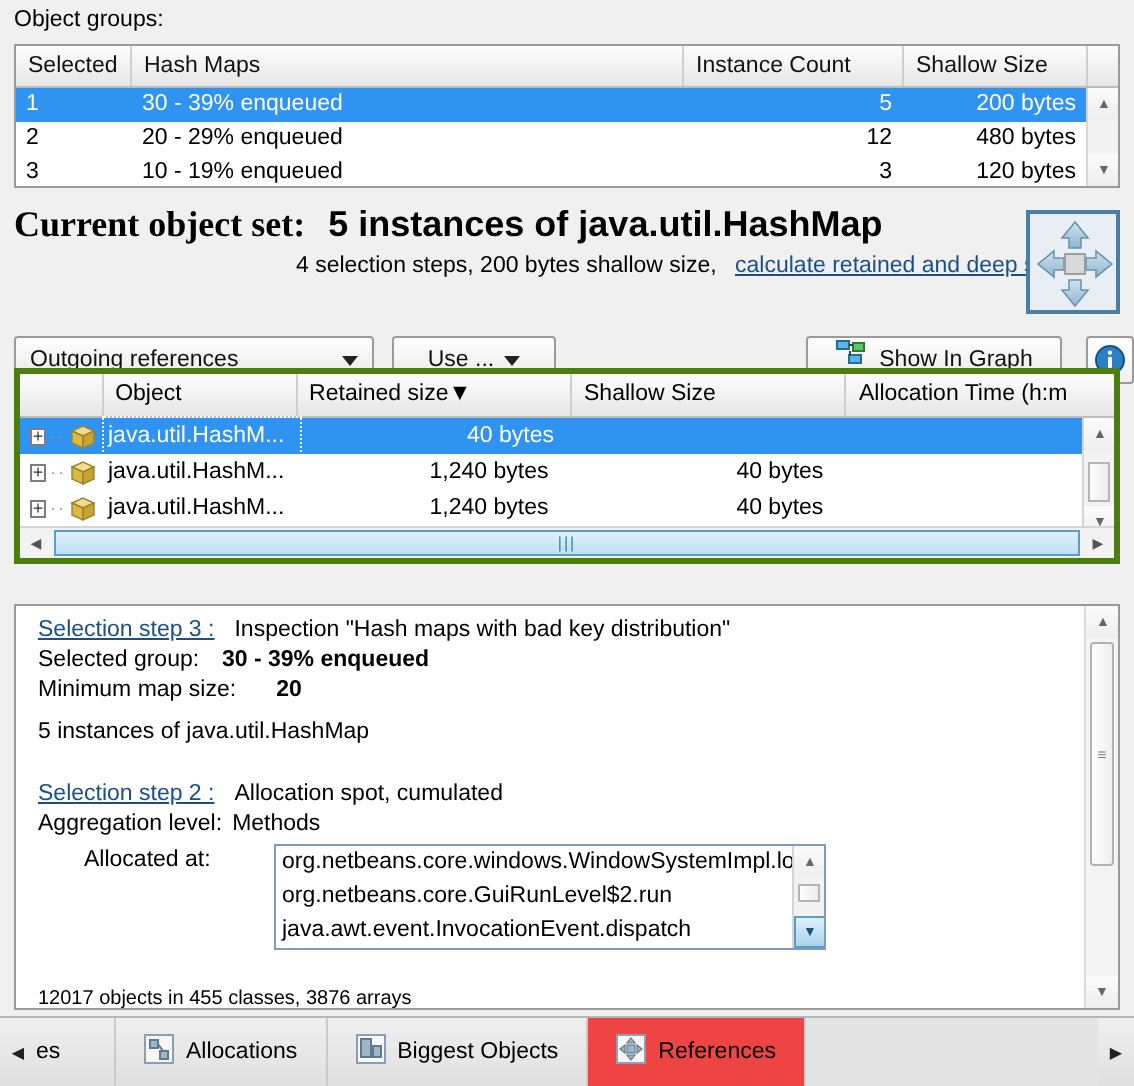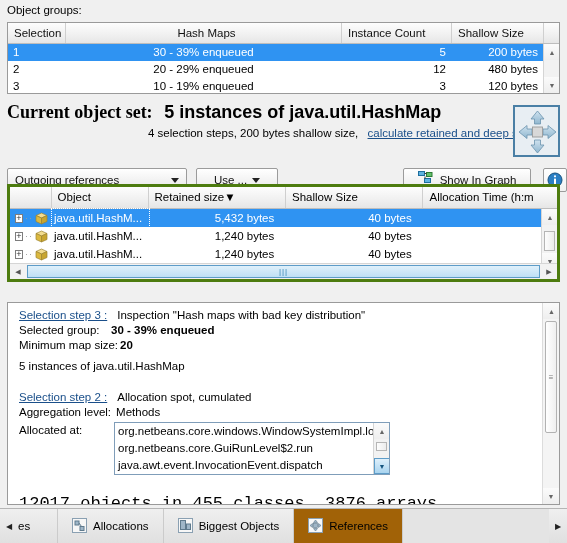--- a/index.html
+++ b/index.html
@@ -31,21 +31,21 @@
   }
   .th .sortarrow { display:inline-block; margin-left: 5px; font-size: 8px; vertical-align: middle; color:#333;}
   .tbody { position: relative; }
   .trow { display: flex; height: 17px; line-height: 17px; font-size: 11.5px; }
   .trow.sel { background: #2f93f2; color: #fff; }
   .tcell { padding: 0 5px; white-space: nowrap; overflow: hidden; border-right: 1px solid transparent; }
   .tcell.num { text-align: right; }
 
   
   .c-pri  { width: 58px; }
-  .c-name { width: 276px; text-align: center; }
+  .c-name { width: 276px; }
   .c-cnt  { width: 110px; }
   .c-sha  { width: 92px; }
 
   
   #top-vsb {
     position: absolute; right: 0; top: 21px; width: 16px; bottom: 0;
     background: #f2f2f2; border-left: 1px solid #d5d5d5;
   }
   .sb-btn {
     width: 16px; height: 16px; background: linear-gradient(#fbfbfb,#eeeeee);
@@ -127,47 +127,47 @@
   .dval { font-weight: bold; }
   #detail-vsb { position:absolute; right:0; top:0; width:17px; bottom:0; background:#f4f4f4; border-left:1px solid #dcdcdc; }
 
   #alloc-list {
     width: 276px; height: 53px; border: 1px solid #7f9db9; background:#fff;
     position: relative; overflow:hidden; margin-left: 3px;
   }
   .al-item { font-size: 11.5px; line-height: 17px; padding-left: 3px; white-space: nowrap; }
   #alloc-vsb { position:absolute; right:0; top:0; width:16px; bottom:0; background:#f2f2f2; border-left:1px solid #d5d5d5; }
 
-  #footer-note { position:absolute; left:11px; top: 191px; font-size:17px; color:#000;font-family:Liberation Mono, monospace; }
+  #footer-note { position:absolute; left:11px; top: 191px; font-size:10px; color:#000; }
 
   
   #tabbar {
     position: absolute; left: 0; bottom: 0; width: 567px; height: 35px;
     background: #e4e4e4; border-top: 1px solid #b5b5b5; display: flex; align-items: stretch;
   }
   .tab {
     display: flex; align-items: center; gap: 6px; padding: 0 14px;
     font-size: 11.5px; cursor: pointer; border-right: 1px solid #cbcbcb;
     background: linear-gradient(#efefef,#e0e0e0);
   }
-  .tab.active { background: #a16207; }
+  .tab.active { background: #ef4444; }
   .tabscroll { width: 18px; display:flex; align-items:center; justify-content:center; background: linear-gradient(#efefef,#e0e0e0); }
   .tab-clip { overflow:hidden; }
 </style>
 </head>
 <body>
 
 <div id="root">
 
   <div id="og-label">Object groups:</div>
 
   <div id="top-table">
     <div class="thead">
       <div class="th c-pri">
-        <span>Selection</span><span class="sortarrow">▼</span>
+        <span>Selected</span><span class="sortarrow">▼</span>
       </div>
       <div class="th c-name">Hash Maps</div>
       <div class="th c-cnt">Instance Count</div>
       <div class="th c-sha">Shallow Size</div>
     </div>
     <div class="tbody" id="og-body">
         <div class="trow sel">
           <div class="tcell c-pri">1</div>
           <div class="tcell c-name">30 - 39% enqueued</div>
           <div class="tcell c-cnt num">5</div>
@@ -267,21 +267,20 @@
           <span style="width:42px;display:flex;align-items:center;">
             <span class="exp">+</span>
             <span class="dots">··</span>
             <span class="cube"><svg width="13" height="13" viewBox="0 0 13 13">
                 <polygon points="1,3.5 6.5,1 12,3.5 6.5,6" fill="#f2dc90" stroke="#9c8430" stroke-width="0.7"></polygon>
                 <polygon points="1,3.5 6.5,6 6.5,12 1,9.5" fill="#dcb93f" stroke="#9c8430" stroke-width="0.7"></polygon>
                 <polygon points="12,3.5 6.5,6 6.5,12 12,9.5" fill="#c8a530" stroke="#9c8430" stroke-width="0.7"></polygon>
               </svg></span>
           </span>
           <span class="objtext" style="width:98px;overflow:hidden;white-space:nowrap;">java.util.HashM...</span>
-          <span class="tt-num" style="width:139px;">5,432 bytes</span>
           <span class="tt-num" style="width:139px;">40 bytes</span>
           <span style="width:135px;"></span>
         </div>
         <div class="ttrow">
           <span style="width:42px;display:flex;align-items:center;">
             <span class="exp">+</span>
             <span class="dots">··</span>
             <span class="cube"><svg width="13" height="13" viewBox="0 0 13 13">
                 <polygon points="1,3.5 6.5,1 12,3.5 6.5,6" fill="#f2dc90" stroke="#9c8430" stroke-width="0.7"></polygon>
                 <polygon points="1,3.5 6.5,6 6.5,12 1,9.5" fill="#dcb93f" stroke="#9c8430" stroke-width="0.7"></polygon>
@@ -355,39 +354,39 @@
         <span class="link" style="margin-right:10px;">Selection step 3 :</span>
         <span>Inspection "Hash maps with bad key distribution"</span>
       </div>
 
       <div class="drow">
         <span class="dkey">Selected group:</span>
         <span class="dval">30 - 39% enqueued</span>
       </div>
 
       <div class="drow">
-        <span class="dlabel" style="margin-right:2px;">Minimum map size:</span>
+        <span class="dlabel" style="margin-right:20px;">Minimum map size:</span>
         <span class="dval">20</span>
       </div>
 
       <div class="drow" style="margin-top:9px;">
         <span>5 instances of java.util.HashMap</span>
       </div>
 
       <div class="drow" style="margin-top:19px;">
         <span class="link" style="margin-right:10px;">Selection step 2 :</span>
         <span>Allocation spot, cumulated</span>
       </div>
 
       <div class="drow">
         <span class="dlabel" style="margin-right:5px;">Aggregation level:</span>
         <span>Methods</span>
       </div>
 
-      <div class="drow" style="margin-top:4px; align-items:flex-start;">
+      <div class="drow" style="margin-top:4px; align-items:flex-start;margin-left:23px;">
         <span class="dkey" style="padding-top:2px;">Allocated at:</span>
         <div id="alloc-list">
           <div id="alloc-items" style="padding-right:17px;">
               <div class="al-item">org.netbeans.core.windows.WindowSystemImpl.load</div>
               <div class="al-item">org.netbeans.core.GuiRunLevel$2.run</div>
               <div class="al-item">java.awt.event.InvocationEvent.dispatch</div>
             </div>
           <div id="alloc-vsb">
             <div class="sb-btn">
                 <span class="g">▲</span>

